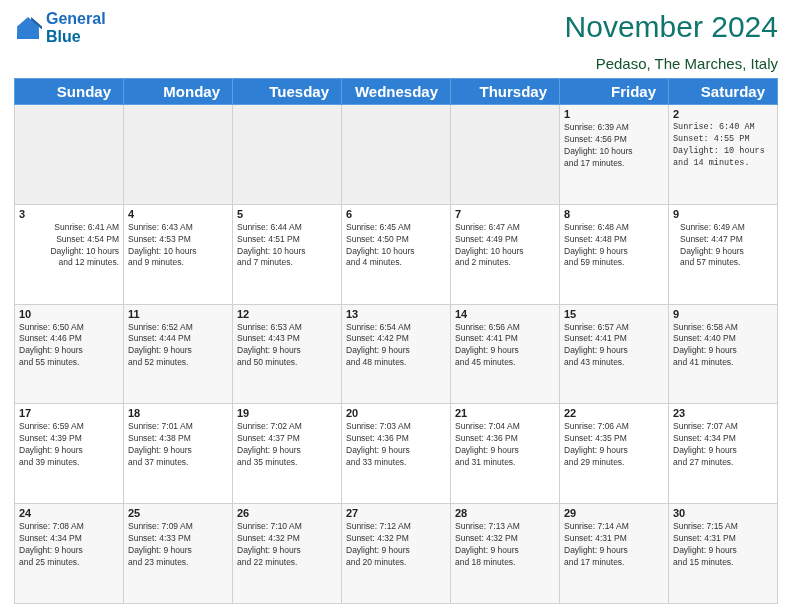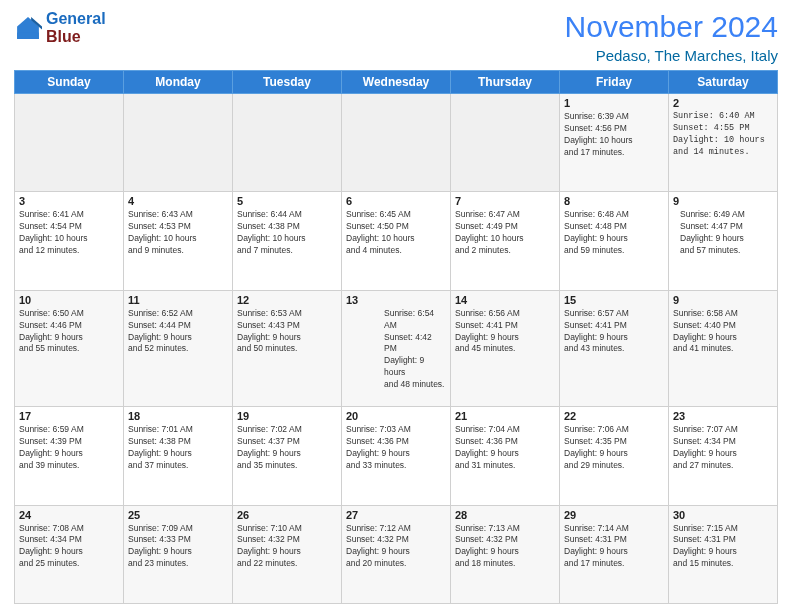--- a/index.html
+++ b/index.html
@@ -40,41 +40,41 @@
     .logo-icon {
       width: 28px;
       height: 28px;
     }
     .title-block {
       text-align: right;
     }
     .month-title {
       font-size: 30px;
       font-weight: normal;
-      color: #3b82f6;
+      color: #0f766e;
       line-height: 1.1;
     }
     .location-title {
       font-size: 15px;
-      color: #0369a1;
-      margin-top: 4px;
+      color: #14532d;
+      margin-top: 12px;
     }
     .calendar-table {
       width: 100%;
       border-collapse: collapse;
       flex: 1;
       table-layout: fixed;
     }
     .calendar-table thead th {
       background: #2f7fd4;
       color: #fff;
-      font-size: 12px;
+      font-size: 15px;
       font-weight: bold;
-      padding: 4px 0;
-      text-align: center;
+      padding: 4px 12px;
+      text-align: right;
       border: 1px solid #5a9fe0;
     }
     .calendar-table tbody td {
       border: 1px solid #d0d0d0;
       vertical-align: top;
       padding: 3px 4px;
       font-size: 9px;
       color: #333;
       height: 88px;
       background: #fff;
@@ -107,21 +107,21 @@
 <div class="page">
   <div class="header">
     <div class="logo">
       <svg class="logo-icon" viewBox="0 0 36 36">
         <polygon points="18,4 32,16 32,32 4,32 4,16" fill="#2f7fd4"></polygon>
         <polygon points="22,4 36,16 36,20 22,8" fill="#1a5fa0"></polygon>
         <rect x="4" y="24" width="28" height="8" fill="#2f7fd4"></rect>
       </svg>
       <div class="logo-text">
         <div><span>General</span></div>
-        <div><span style="color:#7f1d1d">Blue</span></div>
+        <div><span style="color:#0369a1">Blue</span></div>
       </div>
     </div>
     <div class="title-block">
       <div class="month-title">November 2024</div>
       <div class="location-title">Pedaso, The Marches, Italy</div>
     </div>
   </div>
 
   <table class="calendar-table">
     <thead>
@@ -153,36 +153,36 @@
             <span class="day-num">2</span>
             <div class="day-info" style="white-space: pre-line; font-family: Liberation Mono, monospace;">Sunrise: 6:40 AM
 Sunset: 4:55 PM
 Daylight: 10 hours
 and 14 minutes.</div>
           </td>
         </tr>
         <tr>
           <td>
             <span class="day-num">3</span>
-            <div class="day-info" style="white-space: pre-line;">Sunrise: 6:41 AM
+            <div class="day-info" style="white-space: pre-line; text-align: right;">Sunrise: 6:41 AM
 Sunset: 4:54 PM
 Daylight: 10 hours
 and 12 minutes.</div>
           </td>
           <td>
             <span class="day-num">4</span>
             <div class="day-info" style="white-space: pre-line;">Sunrise: 6:43 AM
 Sunset: 4:53 PM
 Daylight: 10 hours
 and 9 minutes.</div>
           </td>
           <td>
             <span class="day-num">5</span>
             <div class="day-info" style="white-space: pre-line;">Sunrise: 6:44 AM
-Sunset: 4:38 PM
+Sunset: 4:51 PM
 Daylight: 10 hours
 and 7 minutes.</div>
           </td>
           <td>
             <span class="day-num">6</span>
             <div class="day-info" style="white-space: pre-line;">Sunrise: 6:45 AM
 Sunset: 4:50 PM
 Daylight: 10 hours
 and 4 minutes.</div>
           </td>
@@ -225,21 +225,21 @@
           </td>
           <td>
             <span class="day-num">12</span>
             <div class="day-info" style="white-space: pre-line;">Sunrise: 6:53 AM
 Sunset: 4:43 PM
 Daylight: 9 hours
 and 50 minutes.</div>
           </td>
           <td>
             <span class="day-num">13</span>
-            <div class="day-info" style="white-space: pre-line; margin-left: 38px;">Sunrise: 6:54 AM
+            <div class="day-info" style="white-space: pre-line;">Sunrise: 6:54 AM
 Sunset: 4:42 PM
 Daylight: 9 hours
 and 48 minutes.</div>
           </td>
           <td>
             <span class="day-num">14</span>
             <div class="day-info" style="white-space: pre-line;">Sunrise: 6:56 AM
 Sunset: 4:41 PM
 Daylight: 9 hours
 and 45 minutes.</div>

